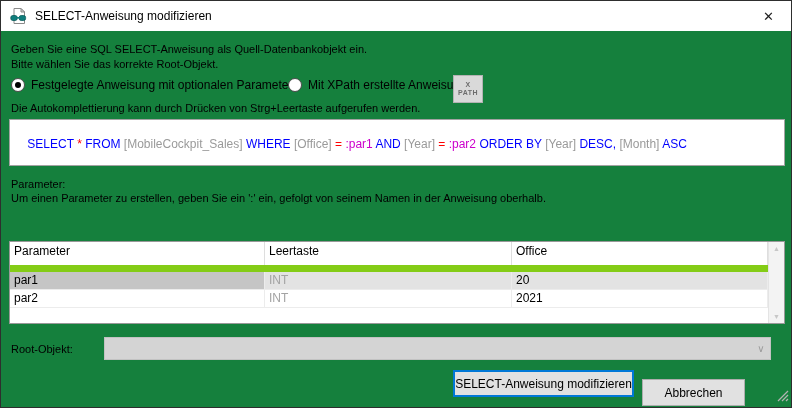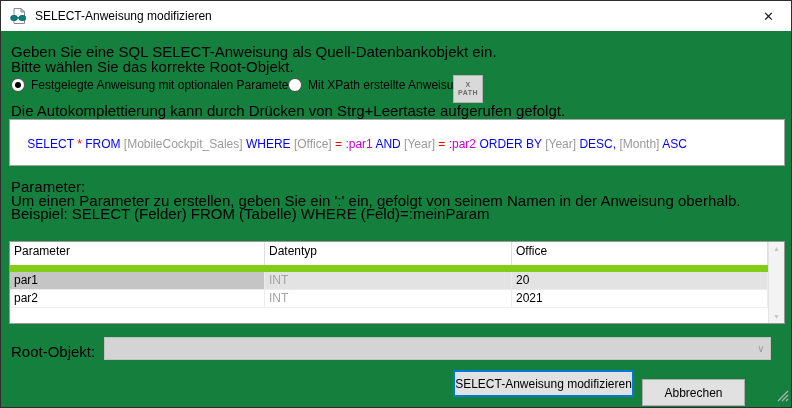--- a/index.html
+++ b/index.html
@@ -4,21 +4,21 @@
 <style>
   html,body{margin:0;padding:0}
   body{font-family:"Liberation Sans",sans-serif;font-size:12px;color:#000;background:#b9b9b9;-webkit-font-smoothing:antialiased}
   .dialog{position:relative;width:792px;height:408px;background:#15803d;border:1px solid #2e2e2e;overflow:hidden;box-sizing:border-box}
 
   
   .titlebar{position:absolute;left:0;top:0;width:100%;height:30px;background:#fff;display:flex;align-items:center;gap:7px;padding-left:9px;box-sizing:border-box}
   .title-text{font-size:12px;color:#000}
   .close-btn{position:absolute;right:0;top:0;width:45px;height:30px;display:flex;align-items:center;justify-content:center;font-size:13px;color:#1c1c1c;cursor:default}
 
-  .lbl{position:absolute;white-space:nowrap;font-size:15px;color:#000}
+  .lbl{position:absolute;white-space:nowrap;font-size:11px;color:#000}
 
   
   .radio-group{position:absolute;display:flex;align-items:center;gap:6px;white-space:nowrap}
   .radio{width:12px;height:12px;border:1px solid #4c4c4c;border-radius:50%;background:#fff;position:relative;flex:0 0 auto}
   .radio.checked::after{content:"";position:absolute;left:3px;top:3px;width:6px;height:6px;border-radius:50%;background:#000}
 
   
   .xpath-btn{position:absolute;left:452px;top:74px;width:30px;height:28px;background:#d9d9d9;border:1px solid #b3b3b3;display:flex;flex-direction:column;align-items:center;justify-content:center;font-size:7px;line-height:8px;color:#6c6c6c;font-weight:bold;letter-spacing:.5px;box-sizing:border-box}
 
   
@@ -78,34 +78,33 @@
   </div>
   <div class="radio-group" style="left:287px;top:77px">
     <span class="radio"></span>
     <span>Mit XPath erstellte Anweisung</span>
   </div>
   <div class="xpath-btn">
     <span>X</span>
     <span>PATH</span>
   </div>
 
-  <div class="lbl" style="left:10px;top:101px">Die Autokomplettierung kann durch Drücken von Strg+Leertaste aufgerufen gefolgt.</div>
+  <div class="lbl" style="left:10px;top:101px">Die Autokomplettierung kann durch Drücken von Strg+Leertaste aufgerufen werden.</div>
 
   <div class="sql-box">
     <span><span style="color: rgb(0, 0, 255);">SELECT </span><span style="color: rgb(255, 0, 0);">* </span><span style="color: rgb(0, 0, 255);">FROM </span><span style="color: rgb(154, 154, 154);">[MobileCockpit_Sales] </span><span style="color: rgb(0, 0, 255);">WHERE </span><span style="color: rgb(154, 154, 154);">[Office] </span><span style="color: rgb(255, 0, 0);">= </span><span style="color: rgb(204, 0, 204);">:par1 </span><span style="color: rgb(0, 0, 255);">AND </span><span style="color: rgb(154, 154, 154);">[Year] </span><span style="color: rgb(255, 0, 0);">= </span><span style="color: rgb(204, 0, 204);">:par2 </span><span style="color: rgb(0, 0, 255);">ORDER BY </span><span style="color: rgb(154, 154, 154);">[Year] </span><span style="color: rgb(0, 0, 255);">DESC, </span><span style="color: rgb(154, 154, 154);">[Month] </span><span style="color: rgb(0, 0, 255);">ASC</span></span>
   </div>
 
   <div class="lbl" style="left:10px;top:177px">Parameter:</div>
   <div class="lbl" style="left:10px;top:191px">Um einen Parameter zu erstellen, geben Sie ein ':' ein, gefolgt von seinem Namen in der Anweisung oberhalb.</div>
-  <div class="lbl" style="left:10px;top:204px">Beispiel: SELECT (Felder) FROM (Tabelle) WHERE (Feld)=:meinParam</div>
 
   <div class="ptable">
     <div class="thead">
       <div class="th c0">Parameter</div>
-      <div class="th c1">Datentyp</div>
+      <div class="th c1">Leertaste</div>
       <div class="th c2">Office</div>
     </div>
     <div>
         <div class="trow sel">
           <div class="tcell c0 focuscell">par1</div>
           <div class="tcell c1 muted">INT</div>
           <div class="tcell c2">20</div>
         </div>
         <div class="trow">
           <div class="tcell c0">par2</div>

